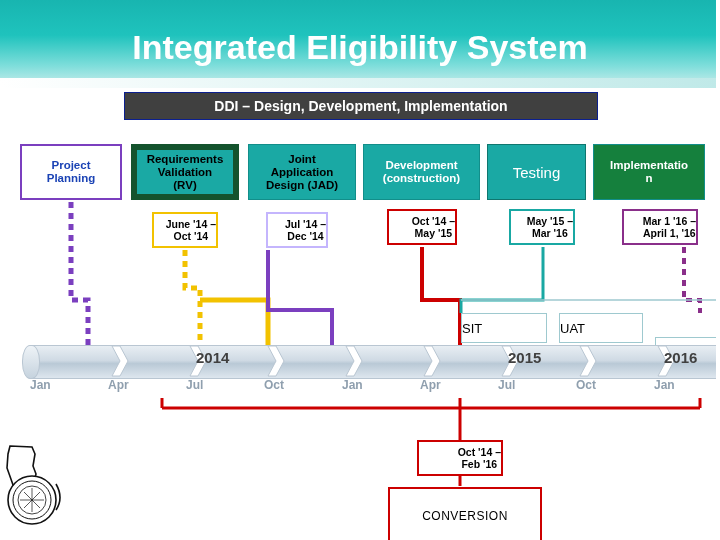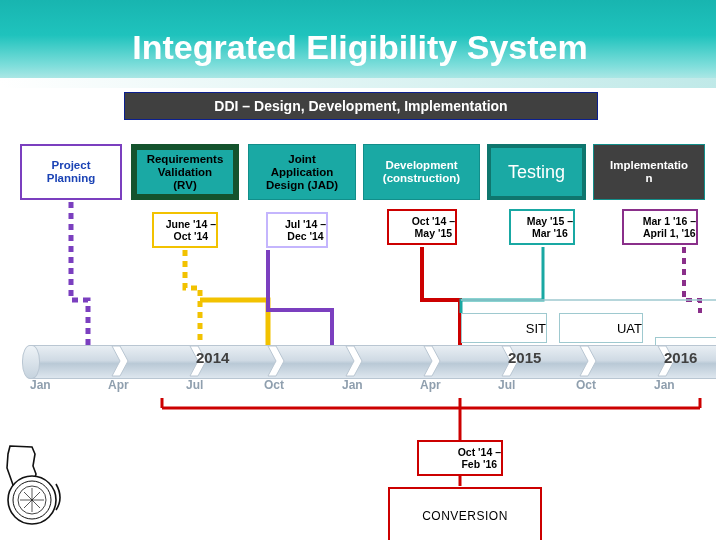--- a/index.html
+++ b/index.html
@@ -23,37 +23,37 @@
   
   .phase{position:absolute;top:144px;height:56px;display:flex;align-items:center;
     justify-content:center;text-align:center;font-size:11.5px;font-weight:bold;line-height:13px;
     padding:0 3px;box-sizing:border-box;}
   .phase .lbl{display:block;width:100%;}
 
   #phase-0{left:20px;width:102px;background:#ffffff;border:2px solid #7b3fbf;color:#1b43b5;}
   #phase-1{left:131px;width:108px;background:#1aa9a4;border:6px solid #14532d;color:#000000;}
   #phase-2{left:248px;width:108px;background:#1aa9a4;border:1px solid #128e8a;color:#000000;}
   #phase-3{left:363px;width:117px;background:#1aa9a4;border:1px solid #128e8a;color:#ffffff;}
-  #phase-4{left:487px;width:99px;background:#1aa9a4;border:4px solid #0f766e;color:#ffffff;font-weight:normal;font-size:18px;}
-  #phase-5{left:593px;width:112px;background:#404040;border:1px solid #128e8a;color:#ffffff;}
+  #phase-4{left:487px;width:99px;background:#1aa9a4;border:1px solid #0f766e;color:#ffffff;font-weight:normal;font-size:15px;}
+  #phase-5{left:593px;width:112px;background:#15803d;border:1px solid #128e8a;color:#ffffff;}
 
   
   .datebox{position:absolute;height:36px;display:flex;align-items:center;justify-content:flex-end;
     text-align:center;font-size:10.5px;font-weight:bold;line-height:12px;color:#000000;
     background:#ffffff;box-sizing:border-box;}
   #date-1{left:152px;top:212px;width:66px;border:2px solid #f2c200;}
   #date-2{left:266px;top:212px;width:62px;border:2px solid #c4b5fd;}
   #date-3{left:387px;top:209px;width:70px;border:2px solid #cc0000;}
   #date-4{left:509px;top:209px;width:66px;border:2px solid #19a8a3;}
   #date-5{left:622px;top:209px;width:76px;border:2px solid #8a2f8a;}
   #date-6{left:417px;top:440px;width:86px;border:2px solid #cc0000;color:#000;}
 
   
   .testbox{position:absolute;top:313px;height:28px;background:#ffffff;
-    border:1px solid #9ec9cf;display:flex;align-items:center;justify-content:flex-end;
+    border:1px solid #9ec9cf;display:flex;align-items:center;justify-content:flex-start;
     font-size:13px;color:#000;}
   #test-sit{left:461px;width:84px;}
   #test-uat{left:559px;width:82px;}
   #test-pilot{left:655px;width:64px;margin-top:24px;}
 
   
   #timeline{position:absolute;left:28px;top:345px;width:692px;height:50px;}
   #tl-bar{position:absolute;left:0;top:0;width:692px;height:32px;
     background:linear-gradient(to bottom,#e8eef3 0%,#cfdae4 45%,#b9c9d6 55%,#dde6ee 100%);
     border:1px solid #b9c6d2;border-radius:3px;}

